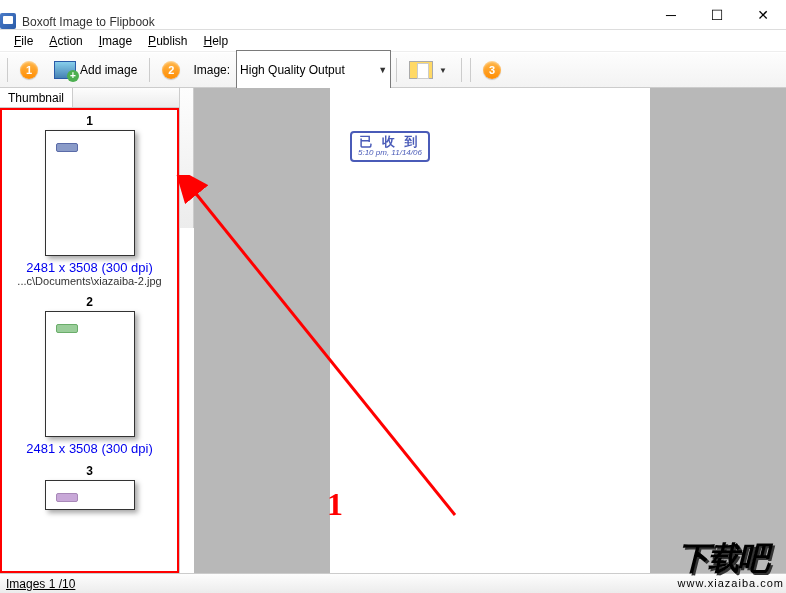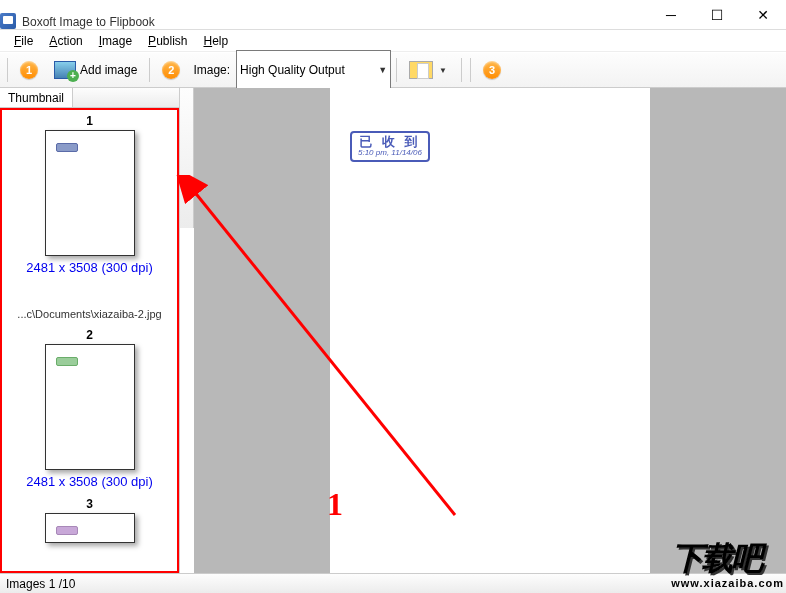--- a/index.html
+++ b/index.html
@@ -42,39 +42,39 @@
     .thumb-tab { padding: 2px 8px; background: #fff; border-right: 1px solid #ccc; height: 100%; display: flex; align-items: center; }
     .thumb-list { flex: 1; overflow: hidden; border: 2px solid #ff0000; background: #fff; position: relative; }
     .thumb-item { text-align: center; padding: 4px 0; }
     .thumb-num { font-weight: bold; margin-bottom: 2px; }
     .thumb-page { width: 90px; height: 126px; background: #fff; border: 1px solid #333; margin: 0 auto 4px; box-shadow: 3px 3px 5px rgba(0,0,0,.35); position: relative; }
     .thumb-stamp { position: absolute; top: 12px; left: 10px; width: 22px; height: 9px; border-radius: 2px; }
     .stamp-blue { background: #8a9bc8; border: 1px solid #5a6ba8; }
     .stamp-green { background: #9acd9a; border: 1px solid #6aad6a; }
     .stamp-purple { background: #c8a8d8; border: 1px solid #a888b8; }
     .thumb-dims { color: #0000ee; font-size: 13px; }
-    .thumb-path { color: #333; font-size: 11px; white-space: nowrap; overflow: hidden; margin-top: 33px; }
+    .thumb-path { color: #333; font-size: 11px; white-space: nowrap; overflow: hidden; }
     
     .resize-handle { width: 14px; background: linear-gradient(#fdfdfd,#ececec); border-right: 1px solid #ccc; cursor: ew-resize; position: relative; height: 140px; }
     
     .preview-area { flex: 1; background: #b8b8b8; display: flex; justify-content: center; align-items: flex-start; position: relative; }
     .page-margin-left, .page-margin-right { width: 125px; height: 100%; background: #b8b8b8; }
     .page-preview { width: 320px; height: 100%; background: #fff; position: relative; }
     .doc-stamp { position: absolute; top: 43px; left: 20px; border: 2px solid #4a5bb8; border-radius: 4px; padding: 2px 6px; color: #4a5bb8; font-size: 11px; text-align: center; line-height: 1.1; background: #fff; }
     .doc-stamp-main { font-weight: bold; letter-spacing: 3px; font-size: 13px; }
     .doc-stamp-sub { font-size: 8px; font-style: italic; }
     
     .red-arrow { position: absolute; pointer-events: none; z-index: 50; }
     .red-1 { position: absolute; left: 327px; bottom: 70px; color: #ff0000; font-size: 32px; font-weight: bold; font-family: serif; z-index: 51; pointer-events: none; }
     
-    .statusbar { height: 20px; background: linear-gradient(#fdfdfd,#ececec); border-top: 1px solid #ccc; display: flex; align-items: center; padding: 5px 6px; }
+    .statusbar { height: 20px; background: linear-gradient(#fdfdfd,#ececec); border-top: 1px solid #ccc; display: flex; align-items: center; padding: 5px 6px; text-decoration: underline; }
     
     .watermark { position: absolute; right: 2px; bottom: 4px; z-index: 60; pointer-events: none; }
     .wm-main { font-size: 32px; font-weight: 900; color: #000; font-family: Liberation Sans, sans-serif; letter-spacing: -2px; text-shadow: 2px 2px 0 #333; font-style: italic; }
-    .wm-sub { font-size: 11px; color: #000; text-align: right; letter-spacing: 1px; margin-top: -4px; font-weight: bold; }
+    .wm-sub { font-size: 11px; color: #000; text-align: right; letter-spacing: 1px; margin-top: -4px; }
   </style>
 </head>
 <body>
 
 <div class="titlebar">
   <div class="titlebar-icon"></div>
   <div class="titlebar-text">Boxoft Image to Flipbook</div>
   <div class="window-controls">
     <div class="window-btn">─</div>
     <div class="window-btn">☐</div>

